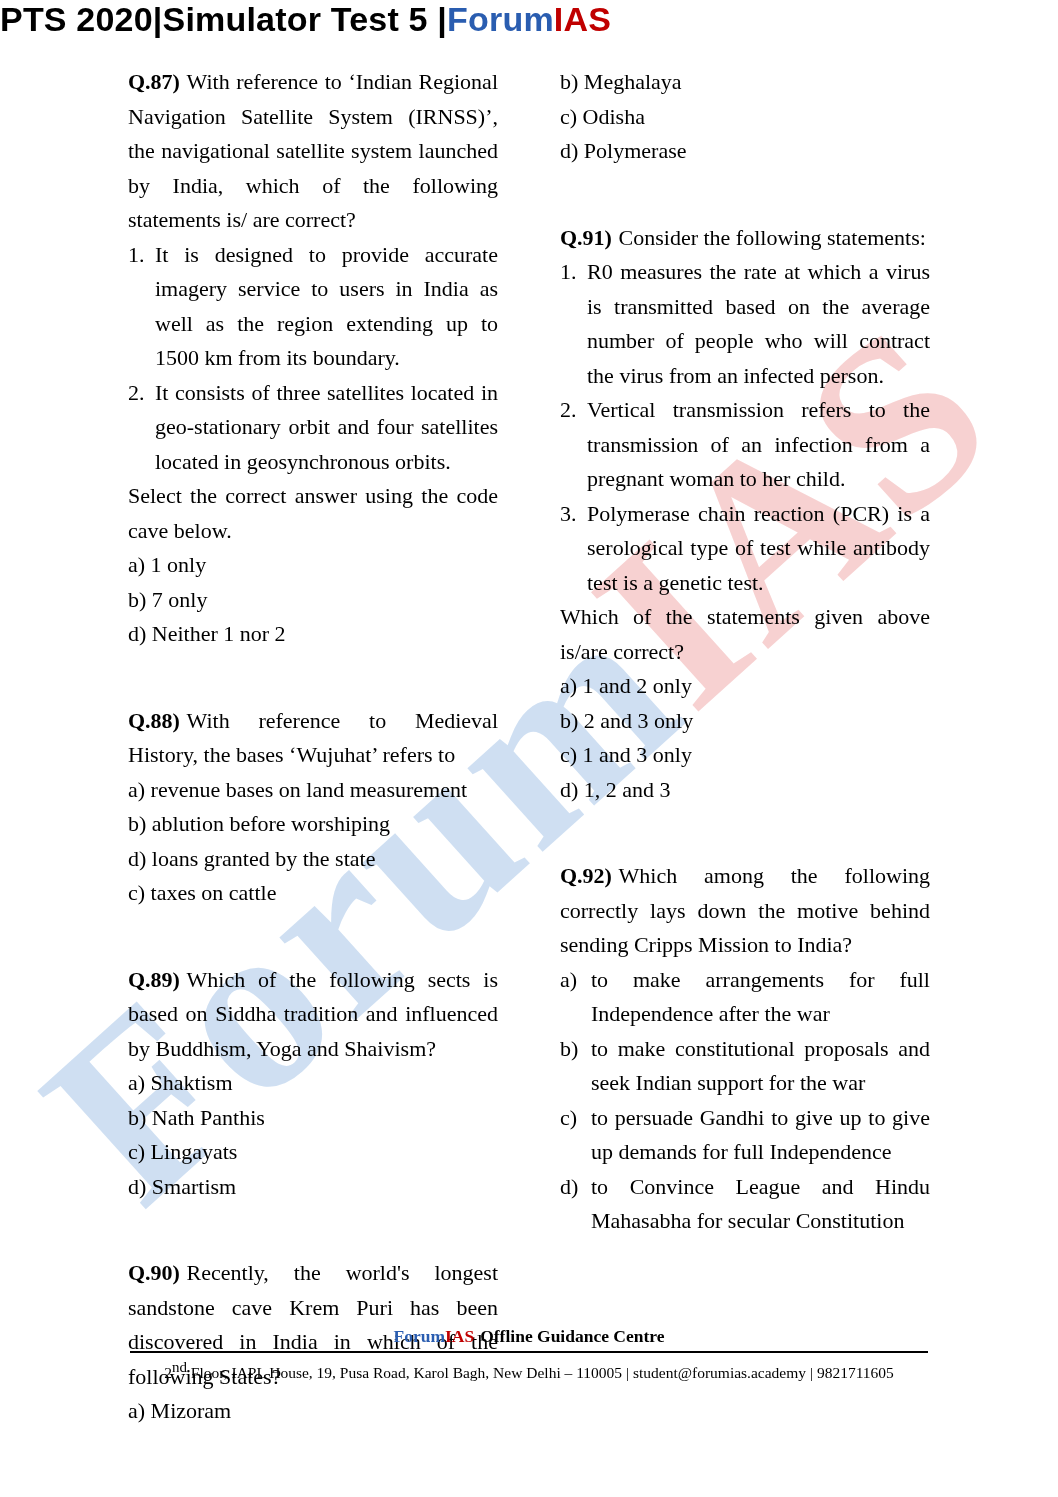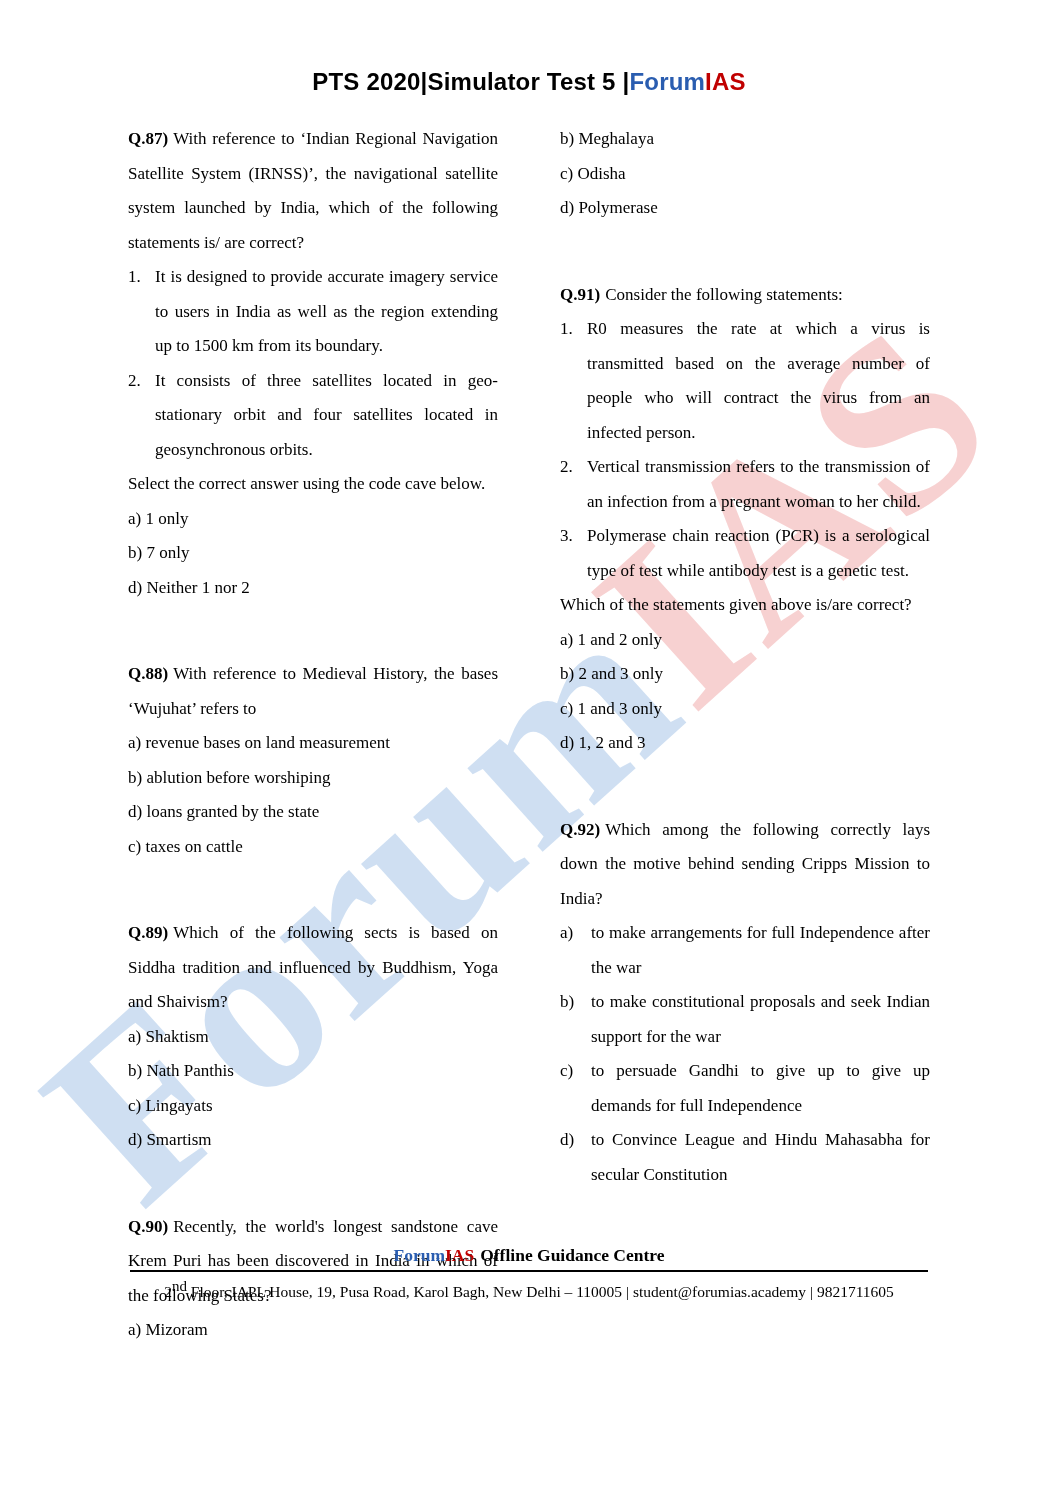--- a/index.html
+++ b/index.html
@@ -29,38 +29,36 @@
     user-select: none;
     pointer-events: none;
   }
   .wm-forum { color: var(--wm-blue, #aac7e8); opacity: 0.55; }
   .wm-ias   { color: var(--wm-red, #f2b5b5); opacity: 0.6; }
 
   
   .content { position: relative; z-index: 1; }
 
   .header {
-    padding-top: 68px;
-    text-align: center;
     font-family: "Liberation Sans", sans-serif;
-    font-size: 24px;
+    font-size: 34px;
     font-weight: bold;
     letter-spacing: 0.2px;
   }
   .brand-forum { color: var(--forum-blue, #2a5db0); }
   .brand-ias   { color: var(--ias-red, #c00000); }
 
   .columns {
     display: flex;
     gap: 62px;
     padding: 26px 128px 0 128px;
   }
   .col {
     width: 372px;
-    font-size: 17px;
+    font-size: 22px;
     line-height: 34.5px;
   }
   p { margin: 0; }
   .question + .question { margin-top: 52px; }
 
   .q-lead { text-align: justify; }
   .qnum { font-weight: bold; padding-right: 0.30em; }
 
   .stmt { display: flex; }
   .stmt-num { flex: 0 0 27px; }

